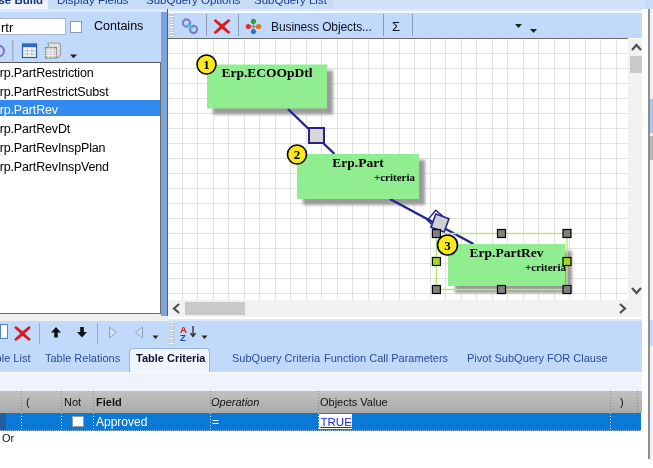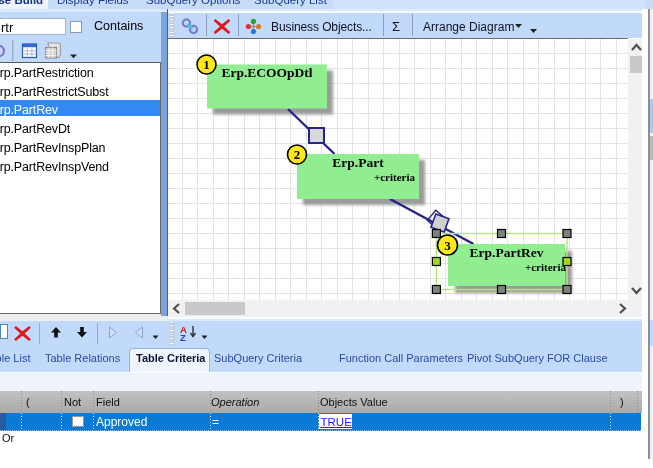--- a/index.html
+++ b/index.html
@@ -104,21 +104,20 @@
         <line x1="8.5" y1="4" x2="8.5" y2="13"></line>
         <line x1="4" y1="8.5" x2="13" y2="8.5"></line>
       </g>
     <circle cx="8.5" cy="3.4" r="2.6" fill="#28a428"></circle>
     <circle cx="3.4" cy="8.5" r="2.6" fill="#e03030"></circle>
     <circle cx="13.6" cy="8.5" r="2.6" fill="#e07818"></circle>
     <circle cx="8.5" cy="13.6" r="2.6" fill="#2878d0"></circle>
   </svg>
   <div class="abs" style="left:271px;top:20px;font-size:12px;letter-spacing:-0.1px;color:#101020;">Business Objects...</div>
   <div class="abs" style="left:392px;top:19px;font-size:13px;color:#101020;">Σ</div>
-  <div class="abs" style="left:423px;top:20px;font-size:12px;color:#101020;">Arrange Diagram</div>
   <svg class="abs" style="left:515px;top:24px;" width="8" height="6">
       <path d="M0 0 h7 l-3.5 4 z" fill="#222"></path>
     </svg>
   <svg class="abs" style="left:530px;top:29px;" width="8" height="6">
       <path d="M0 0 h7 l-3.5 4 z" fill="#222"></path>
     </svg>
 
   <svg class="abs" style="left:168px;top:38px;" width="460" height="262" viewBox="168 38 460 262">
     <rect x="168" y="38" width="460" height="262" fill="#ffffff"></rect>
 
@@ -293,34 +292,34 @@
   <svg class="abs" style="left:201px;top:335px;" width="8" height="6">
       <path d="M0.5 0.5 h6 l-3 3.5 z" fill="#222"></path>
     </svg>
 
   <div class="abs" style="left:0;top:346.5px;width:642px;height:25px;background:#c1dafc;"></div>
   <div class="abs" style="left:129px;top:347.5px;width:81px;height:24px;background:#eff5fe;border:1px solid #96b4dc;border-bottom:none;border-radius:4px 4px 0 0;box-sizing:border-box;"></div>
   <div class="abs" style="left:0;top:352px;width:653px;height:13px;font-size:11px;color:#2a4aa0;">
     <span class="abs" style="left:-16px;">Table List</span>
     <span class="abs" style="left:45px;">Table Relations</span>
     <span class="abs" style="left:136px;color:#101030;font-weight:bold;">Table Criteria</span>
-    <span class="abs" style="left:214px;">SubQuery Criteria</span>
-    <span class="abs" style="left:339px;">Function Call Parameters</span>
+    <span class="abs" style="left:232px;">SubQuery Criteria</span>
+    <span class="abs" style="left:324px;">Function Call Parameters</span>
     <span class="abs" style="left:467px;">Pivot SubQuery FOR Clause</span>
   </div>
   <div class="abs" style="left:0;top:371.5px;width:642px;height:1.5px;background:#fdfdfd;"></div>
 
   <div class="abs" style="left:0;top:372.5px;width:642px;height:18.5px;background:#eff4fc;"></div>
 
   <div class="abs" style="left:0;top:391px;width:642px;height:21.5px;background:linear-gradient(#c2c2c2,#aaaaaa);"></div>
   <div class="abs" style="left:0;top:395.5px;font-size:11px;color:#111;">
     <span class="abs" style="left:2px;margin-top:36px;">Or</span>
     <span class="abs" style="left:26px;">(</span>
     <span class="abs" style="left:64px;">Not</span>
-    <span class="abs" style="left:96px;">Field</span>
+    <span class="abs" style="left:96px;font-weight:bold;">Field</span>
     <span class="abs" style="left:211px;font-style:italic;">Operation</span>
     <span class="abs" style="left:320px;">Objects Value</span>
     <span class="abs" style="left:620px;">)</span>
   </div>
   <div class="abs" style="left:21px;top:391px;width:1px;height:21.5px;background:repeating-linear-gradient(to bottom,#8a8a8a 0 1px,transparent 1px 3px);"></div>
   <div class="abs" style="left:61px;top:391px;width:1px;height:21.5px;background:repeating-linear-gradient(to bottom,#8a8a8a 0 1px,transparent 1px 3px);"></div>
   <div class="abs" style="left:93px;top:391px;width:1px;height:21.5px;background:repeating-linear-gradient(to bottom,#8a8a8a 0 1px,transparent 1px 3px);"></div>
   <div class="abs" style="left:210px;top:391px;width:1px;height:21.5px;background:repeating-linear-gradient(to bottom,#8a8a8a 0 1px,transparent 1px 3px);"></div>
   <div class="abs" style="left:318px;top:391px;width:1px;height:21.5px;background:repeating-linear-gradient(to bottom,#8a8a8a 0 1px,transparent 1px 3px);"></div>
   <div class="abs" style="left:610px;top:391px;width:1px;height:21.5px;background:repeating-linear-gradient(to bottom,#8a8a8a 0 1px,transparent 1px 3px);"></div>

